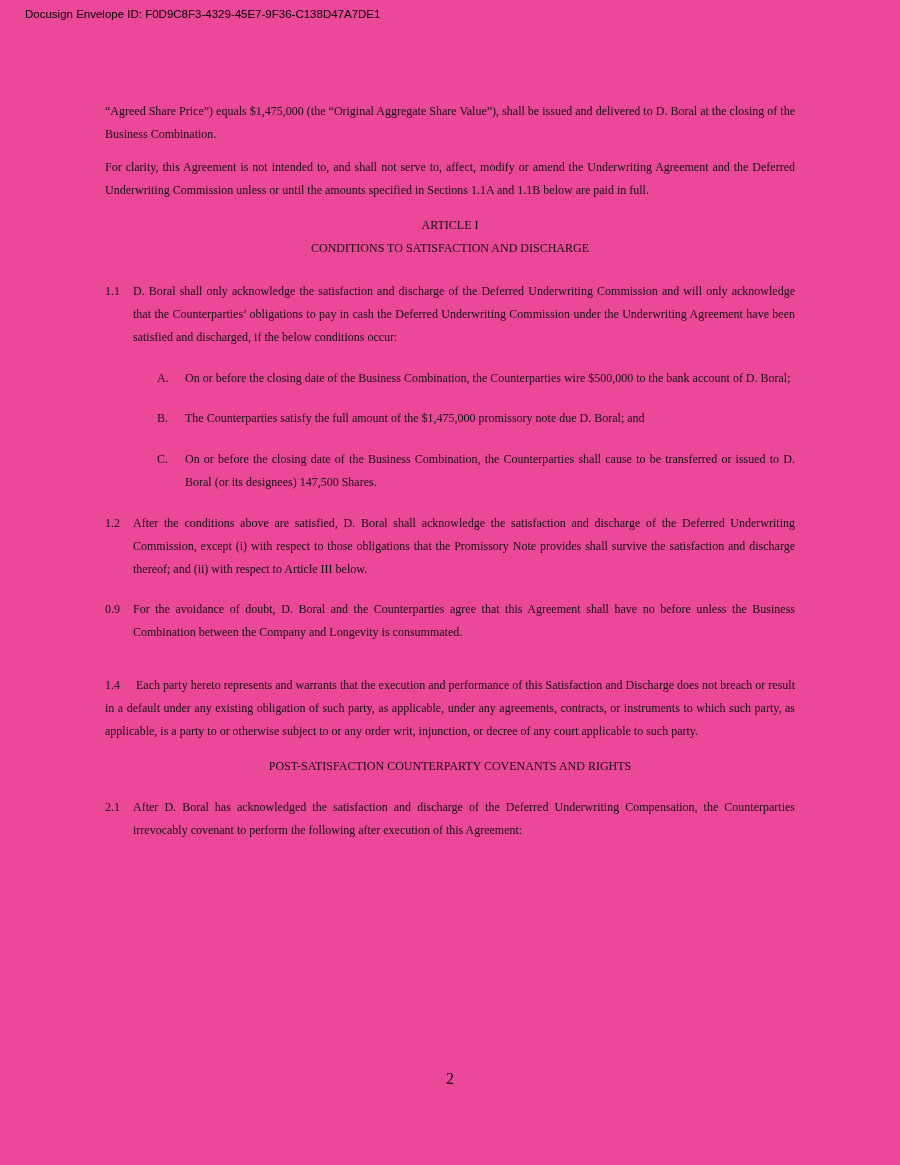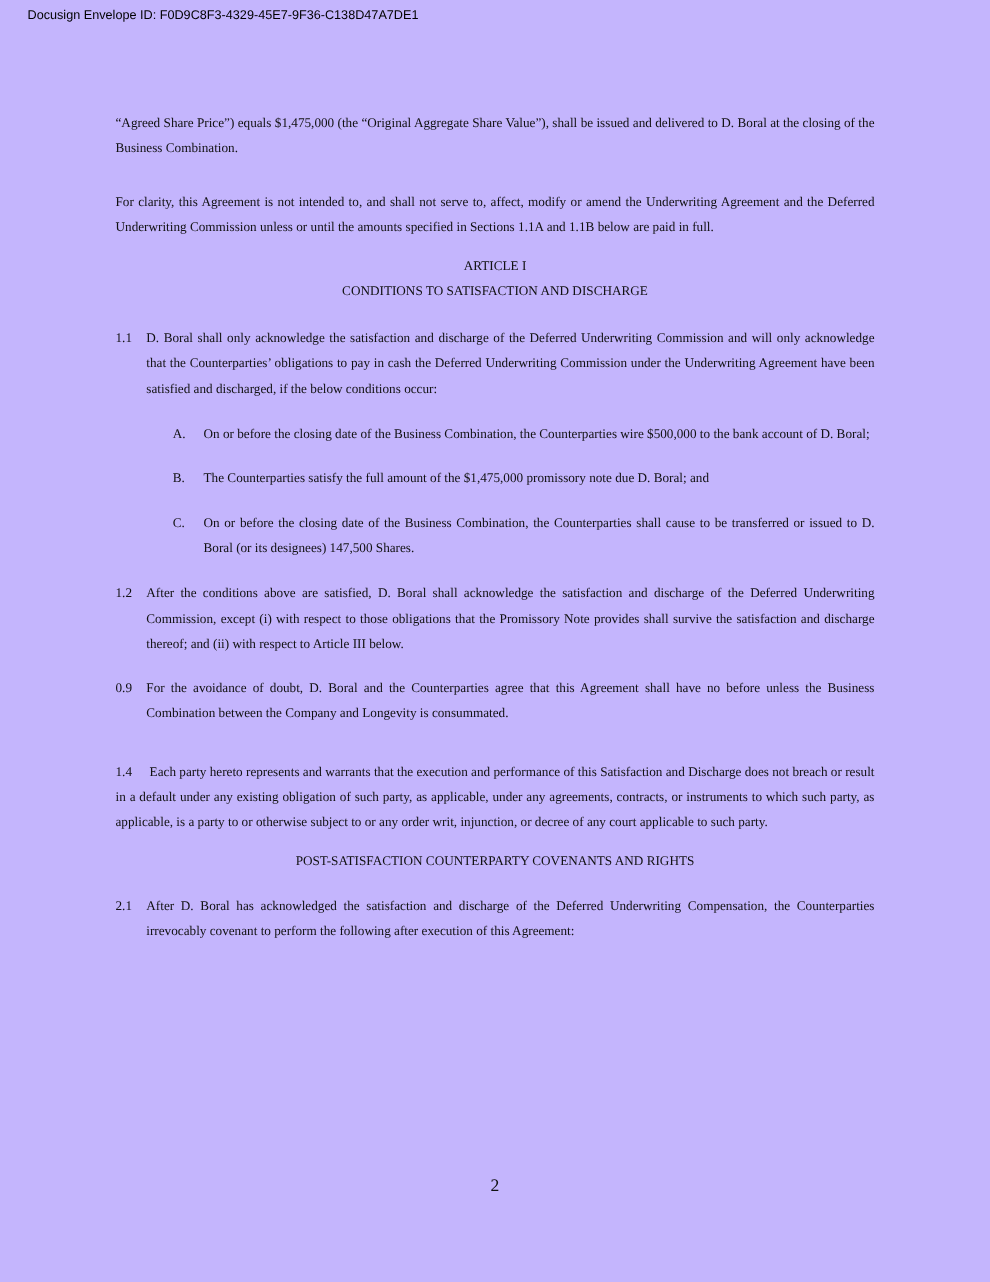--- a/index.html
+++ b/index.html
@@ -4,21 +4,21 @@
 <style>
   html, body {
     margin: 0;
     padding: 0;
     background: #ffffff;
   }
   .page {
     position: relative;
     width: 900px;
     height: 1165px;
-    background: #c4b5fd;
+    background: #ec4899;
     font-family: "Liberation Serif", serif;
     color: #111111;
     overflow: hidden;
     box-sizing: border-box;
   }
   .docusign-header {
     position: absolute;
     top: 8px;
     left: 25px;
     font-family: "Liberation Sans", sans-serif;
@@ -30,21 +30,21 @@
     top: 100px;
     left: 105px;
     width: 690px;
     font-size: 12px;
     line-height: 23px;
   }
   .para {
     text-align: justify;
     margin: 0;
   }
-  .para + .para { margin-top: 26px; }
+  .para + .para { margin-top: 10px; }
   .article-heading {
     text-align: center;
     margin-top: 12px;
   }
   .article-heading .article-title { display: block; }
   .article-heading .article-subtitle {
     display: block;
   }
   .section {
     position: relative;

